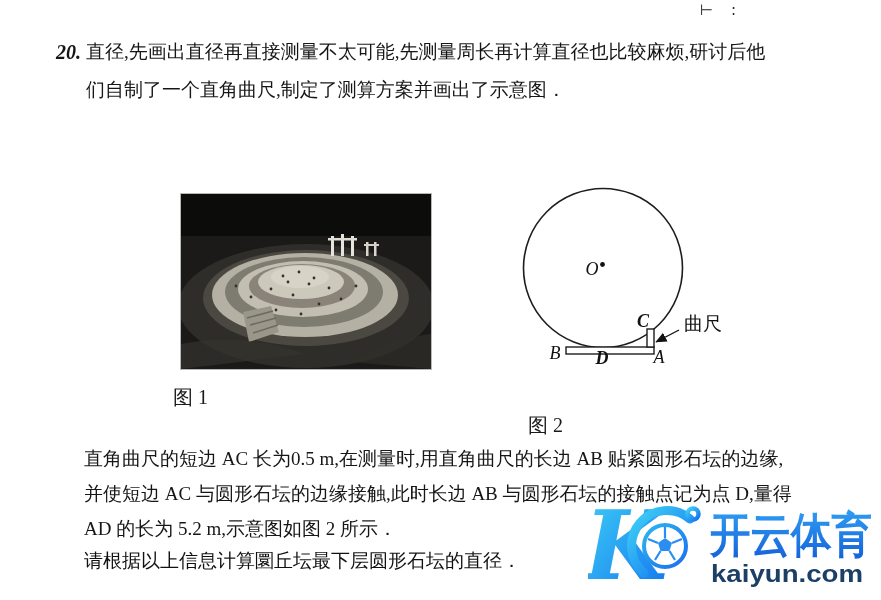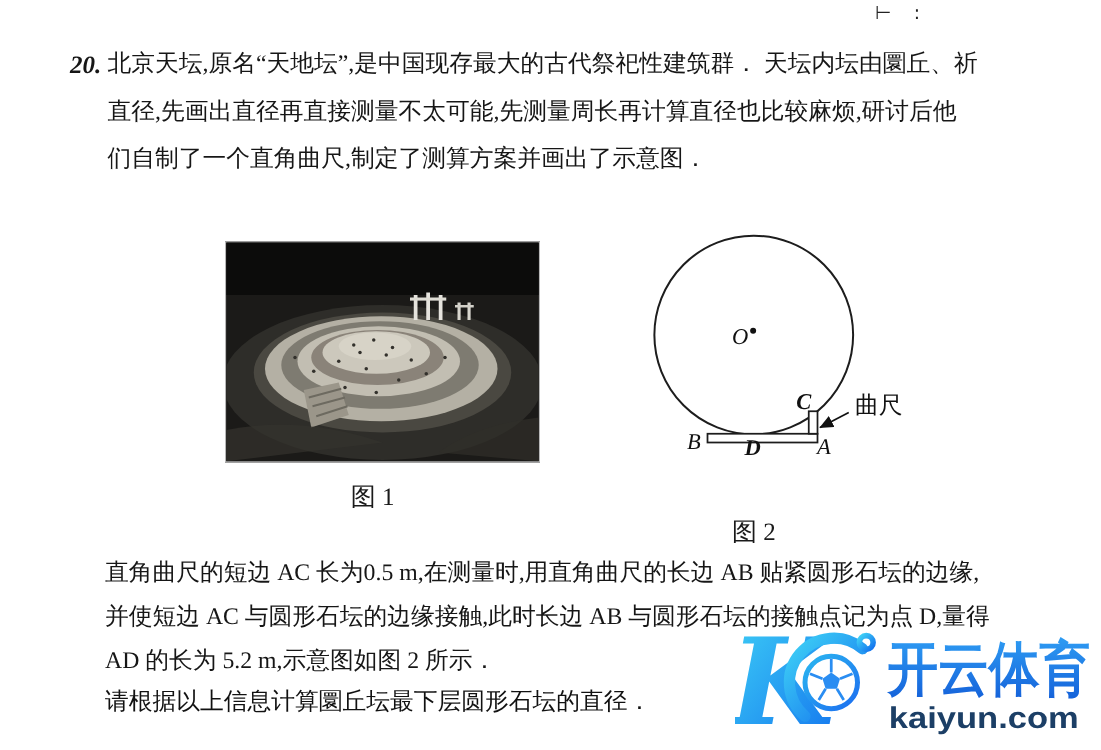--- a/index.html
+++ b/index.html
@@ -22,21 +22,21 @@
   .para2 { position:absolute; left:84px; top:441px; width:784px; }
   .para2 .cn-line { line-height:35px; }
   .question-line {
     position:absolute; left:84px; top:548px; width:700px;
     font-family:"Liberation Sans","DejaVu Sans",sans-serif;
     font-weight:400; font-size:19px; color:#111;
   }
 
   
   .photo { position:absolute; left:180px; top:193px; width:250px; height:175px; border:1px solid #b8b8b8; background:#161616; }
-  .caption { position:absolute; top:384px; font-size:20px; text-align:center; color:#1a1a1a; }
+  .caption { position:absolute; top:384px; font-size:20px; text-align:left; color:#1a1a1a; }
   .caption-1 { left:173px; width:250px; }
   .caption-2 { left:528px; width:150px;margin-top:28px; }
 
   
   .fig2 { position:absolute; left:480px; top:180px; width:310px; height:200px; }
   .fig2 text { font-family:"Liberation Serif","DejaVu Serif",serif; }
   .math-label { font-style:italic; font-size:18px; fill:#111; }
   .ruler-cn { font-size:19px; fill:#111; font-style:normal; }
 
   
@@ -46,21 +46,20 @@
 </head>
 <body>
 
 <div class="page">
 
   <div class="scan-marks"><span>⊢</span><span>:</span></div>
 
   <div class="para1">
     <div class="problem-number">20.</div>
     <div class="lines">
-      <div class="cn-line">北京天坛,原名“天地坛”,是中国现存最大的古代祭祀性建筑群． 天坛内坛由圜丘、祈</div>
       <div class="cn-line">直径,先画出直径再直接测量不太可能,先测量周长再计算直径也比较麻烦,研讨后他</div>
       <div class="cn-line">们自制了一个直角曲尺,制定了测算方案并画出了示意图．</div>
     </div>
   </div>
 
   <div class="photo">
     <svg width="250" height="175" viewBox="0 0 250 175">
       <rect x="0" y="0" width="250" height="175" fill="#1b1a18"></rect>
       <rect x="0" y="0" width="250" height="42" fill="#0c0c0b"></rect>
       <ellipse cx="125" cy="112" rx="128" ry="62" fill="#2e2d29"></ellipse>

